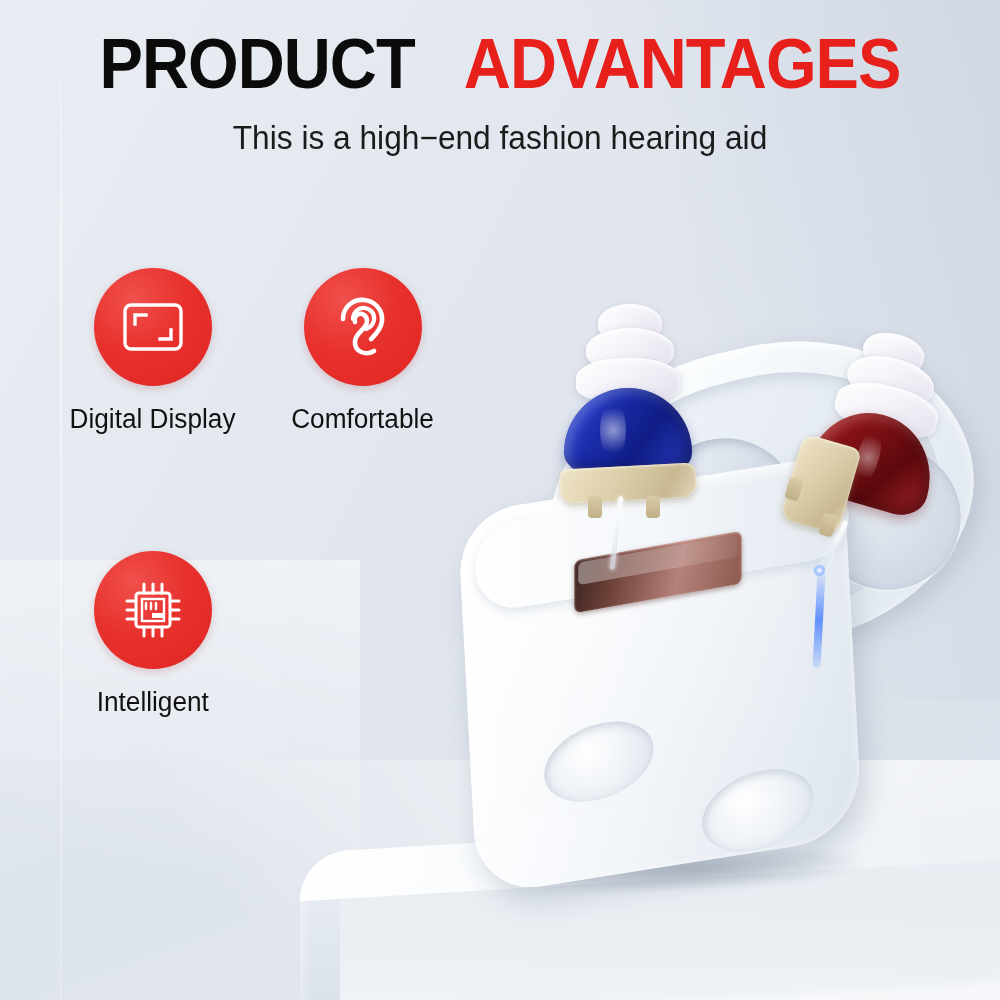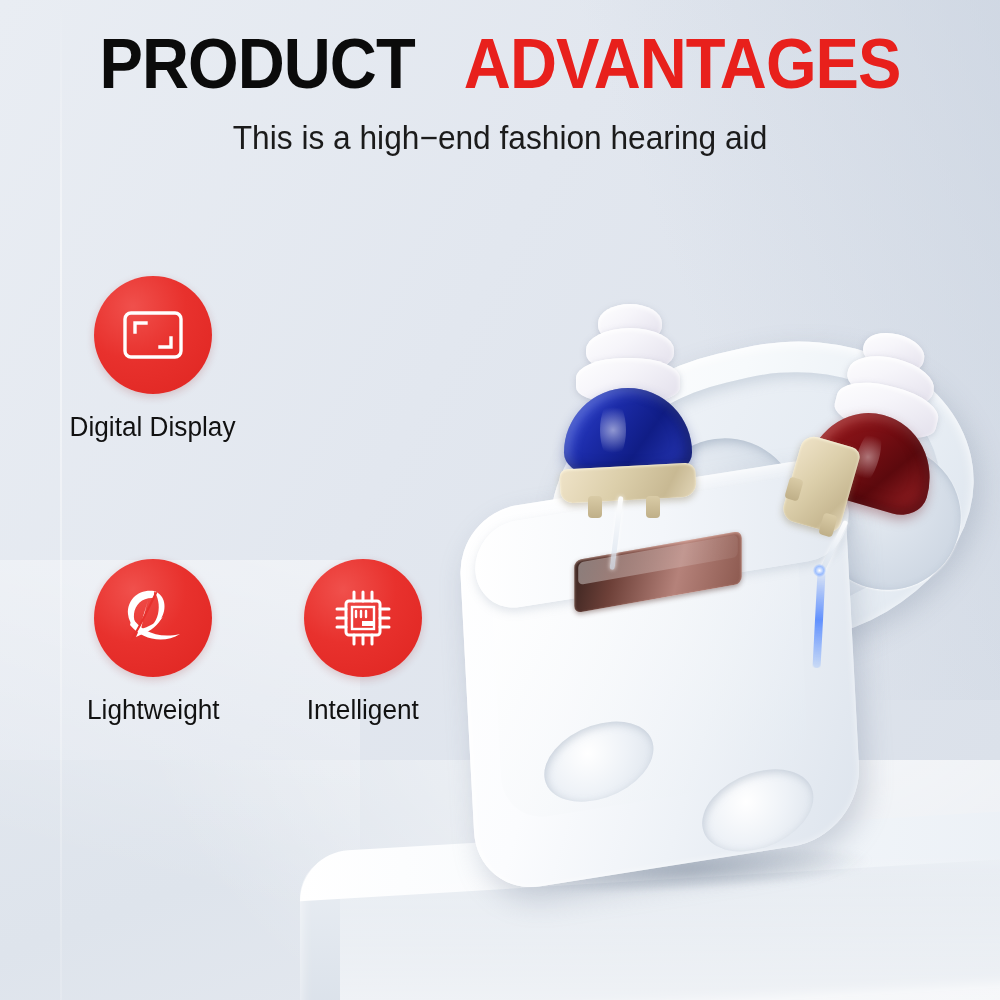--- a/index.html
+++ b/index.html
@@ -65,21 +65,21 @@
   }
   .t-black{color:#0b0b0b;}
   .t-red{color:#e8201c;}
   .subhead{
     position:absolute;left:0;top:116px;width:1000px;text-align:center;
     font-size:33px;line-height:44px;color:#1b1b1b;font-weight:400;
     transform:scaleX(.96);transform-origin:50% 50%;white-space:nowrap;
   }
 
   
-  .features{position:absolute;left:48px;top:276px;width:420px;}
+  .features{position:absolute;left:48px;top:268px;width:420px;}
   .frow{display:flex;}
   .feat{width:210px;display:flex;flex-direction:column;align-items:center;}
   .bubble{
     width:118px;height:118px;border-radius:50%;
     background:radial-gradient(circle at 33% 26%,#f0504c 0%,#e8312d 45%,#df2521 100%);
     box-shadow:0 3px 9px rgba(150,30,28,.20);
     display:flex;align-items:center;justify-content:center;
     position:relative;
   }
   .bubble svg{display:block;}
@@ -228,37 +228,35 @@
         <div class="bubble">
           <svg width="62" height="50" viewBox="0 0 62 50">
             <rect x="3" y="3" width="56" height="44" rx="6" ry="6" fill="none" stroke="#fff" stroke-width="3.4"></rect>
             <path d="M13 22 L13 13 L24 13" fill="none" stroke="#fff" stroke-width="3.4" stroke-linecap="square"></path>
             <path d="M49 28 L49 37 L38 37" fill="none" stroke="#fff" stroke-width="3.4" stroke-linecap="square"></path>
           </svg>
         </div>
         <div class="flabel">Digital Display</div>
       </div>
 
-    </div>
-
-    <div class="fgap"></div>
-
-    <div class="frow">
       <div class="feat">
         <div class="bubble">
-          <svg width="70" height="62" viewBox="0 0 70 62">
-            <path d="M36 4 C20 2 9 13 10 27 C11 38 20 45 28 47 C20 43 15 35 16 27 C17 17 25 10 36 11 Z" fill="#fff"></path>
-            <path d="M36 4 C48 8 49 22 43 32 C38 41 29 46 20 48 C31 44 38 36 40 27 C42 18 40 10 36 4 Z" fill="#fff"></path>
-            <path d="M31 10 C27 23 25 34 23 42 C30 40 38 36 45 30 C38 39 28 46 18 50 C22 42 26 26 31 10 Z" fill="#fff"></path>
-            <path d="M14 30 C22 44 40 52 62 47 C46 57 24 53 12 38 Z" fill="#fff"></path>
-            <path d="M38 6 C30 22 23 38 14 52" fill="none" stroke="#e8312d" stroke-width="2.1" stroke-linecap="round"></path>
+          <svg width="58" height="64" viewBox="0 0 58 64">
+            <path d="M40 56 C32 61 20 57 21 46 C22 37 33 34 33 26 C33 21 29 18 25 19 C21 20 20 24 21 27" fill="none" stroke="#fff" stroke-width="4.6" stroke-linecap="round"></path>
+            <path d="M9 24 C9 12 19 4 30 5 C41 6 49 15 48 26 C47 35 41 40 37 44" fill="none" stroke="#fff" stroke-width="4.6" stroke-linecap="round"></path>
+            <path d="M19 24 C19 17 25 12 31 13 C37 14 41 19 40 25 C39 30 35 33 32 34" fill="none" stroke="#fff" stroke-width="4.2" stroke-linecap="round"></path>
           </svg>
         </div>
-        <div class="flabel">Lightweight</div>
+        <div class="flabel">Comfortable</div>
       </div>
+    </div>
+
+    <div class="fgap"></div>
+
+    <div class="frow">
 
       <div class="feat">
         <div class="bubble">
           <svg width="64" height="64" viewBox="0 0 64 64">
             <rect x="15" y="15" width="34" height="34" rx="3" fill="none" stroke="#fff" stroke-width="3"></rect>
             <rect x="21" y="21" width="22" height="22" fill="none" stroke="#fff" stroke-width="2.4"></rect>
             <g stroke="#fff" stroke-width="3" stroke-linecap="round">
               <path d="M23 15 L23 6"></path>
                 <path d="M32 15 L32 6"></path>
                 <path d="M41 15 L41 6"></path>

